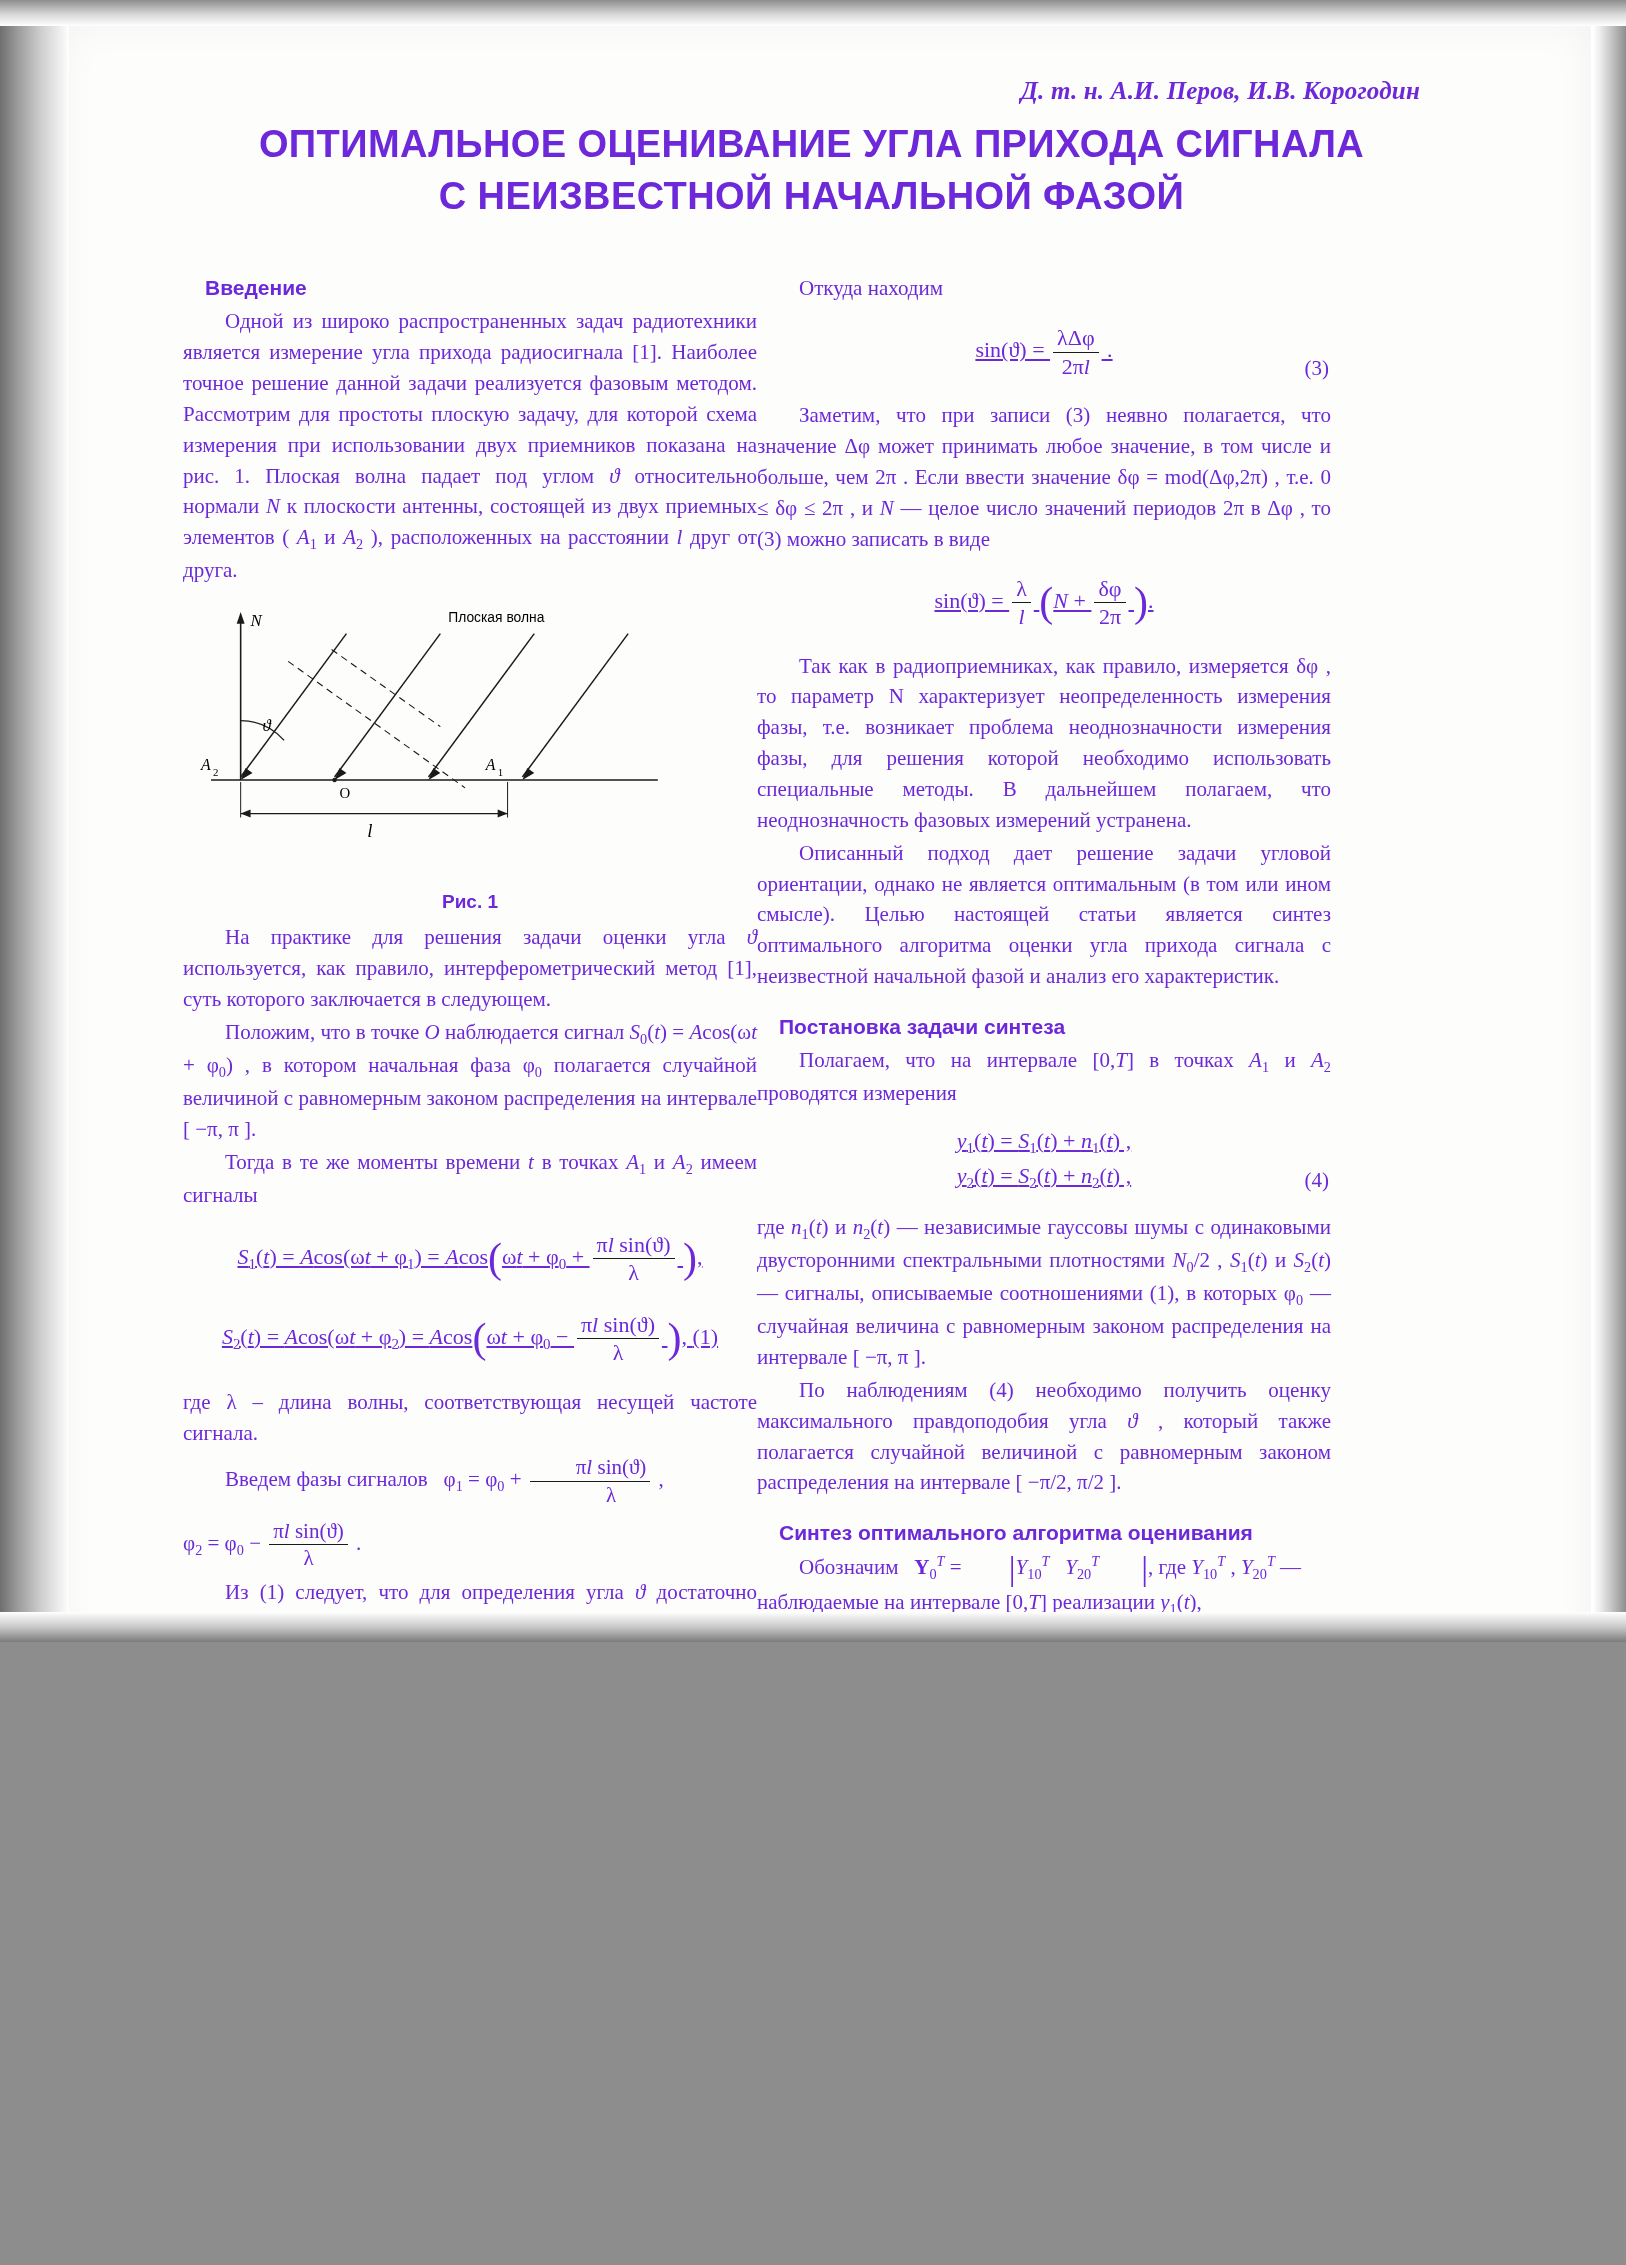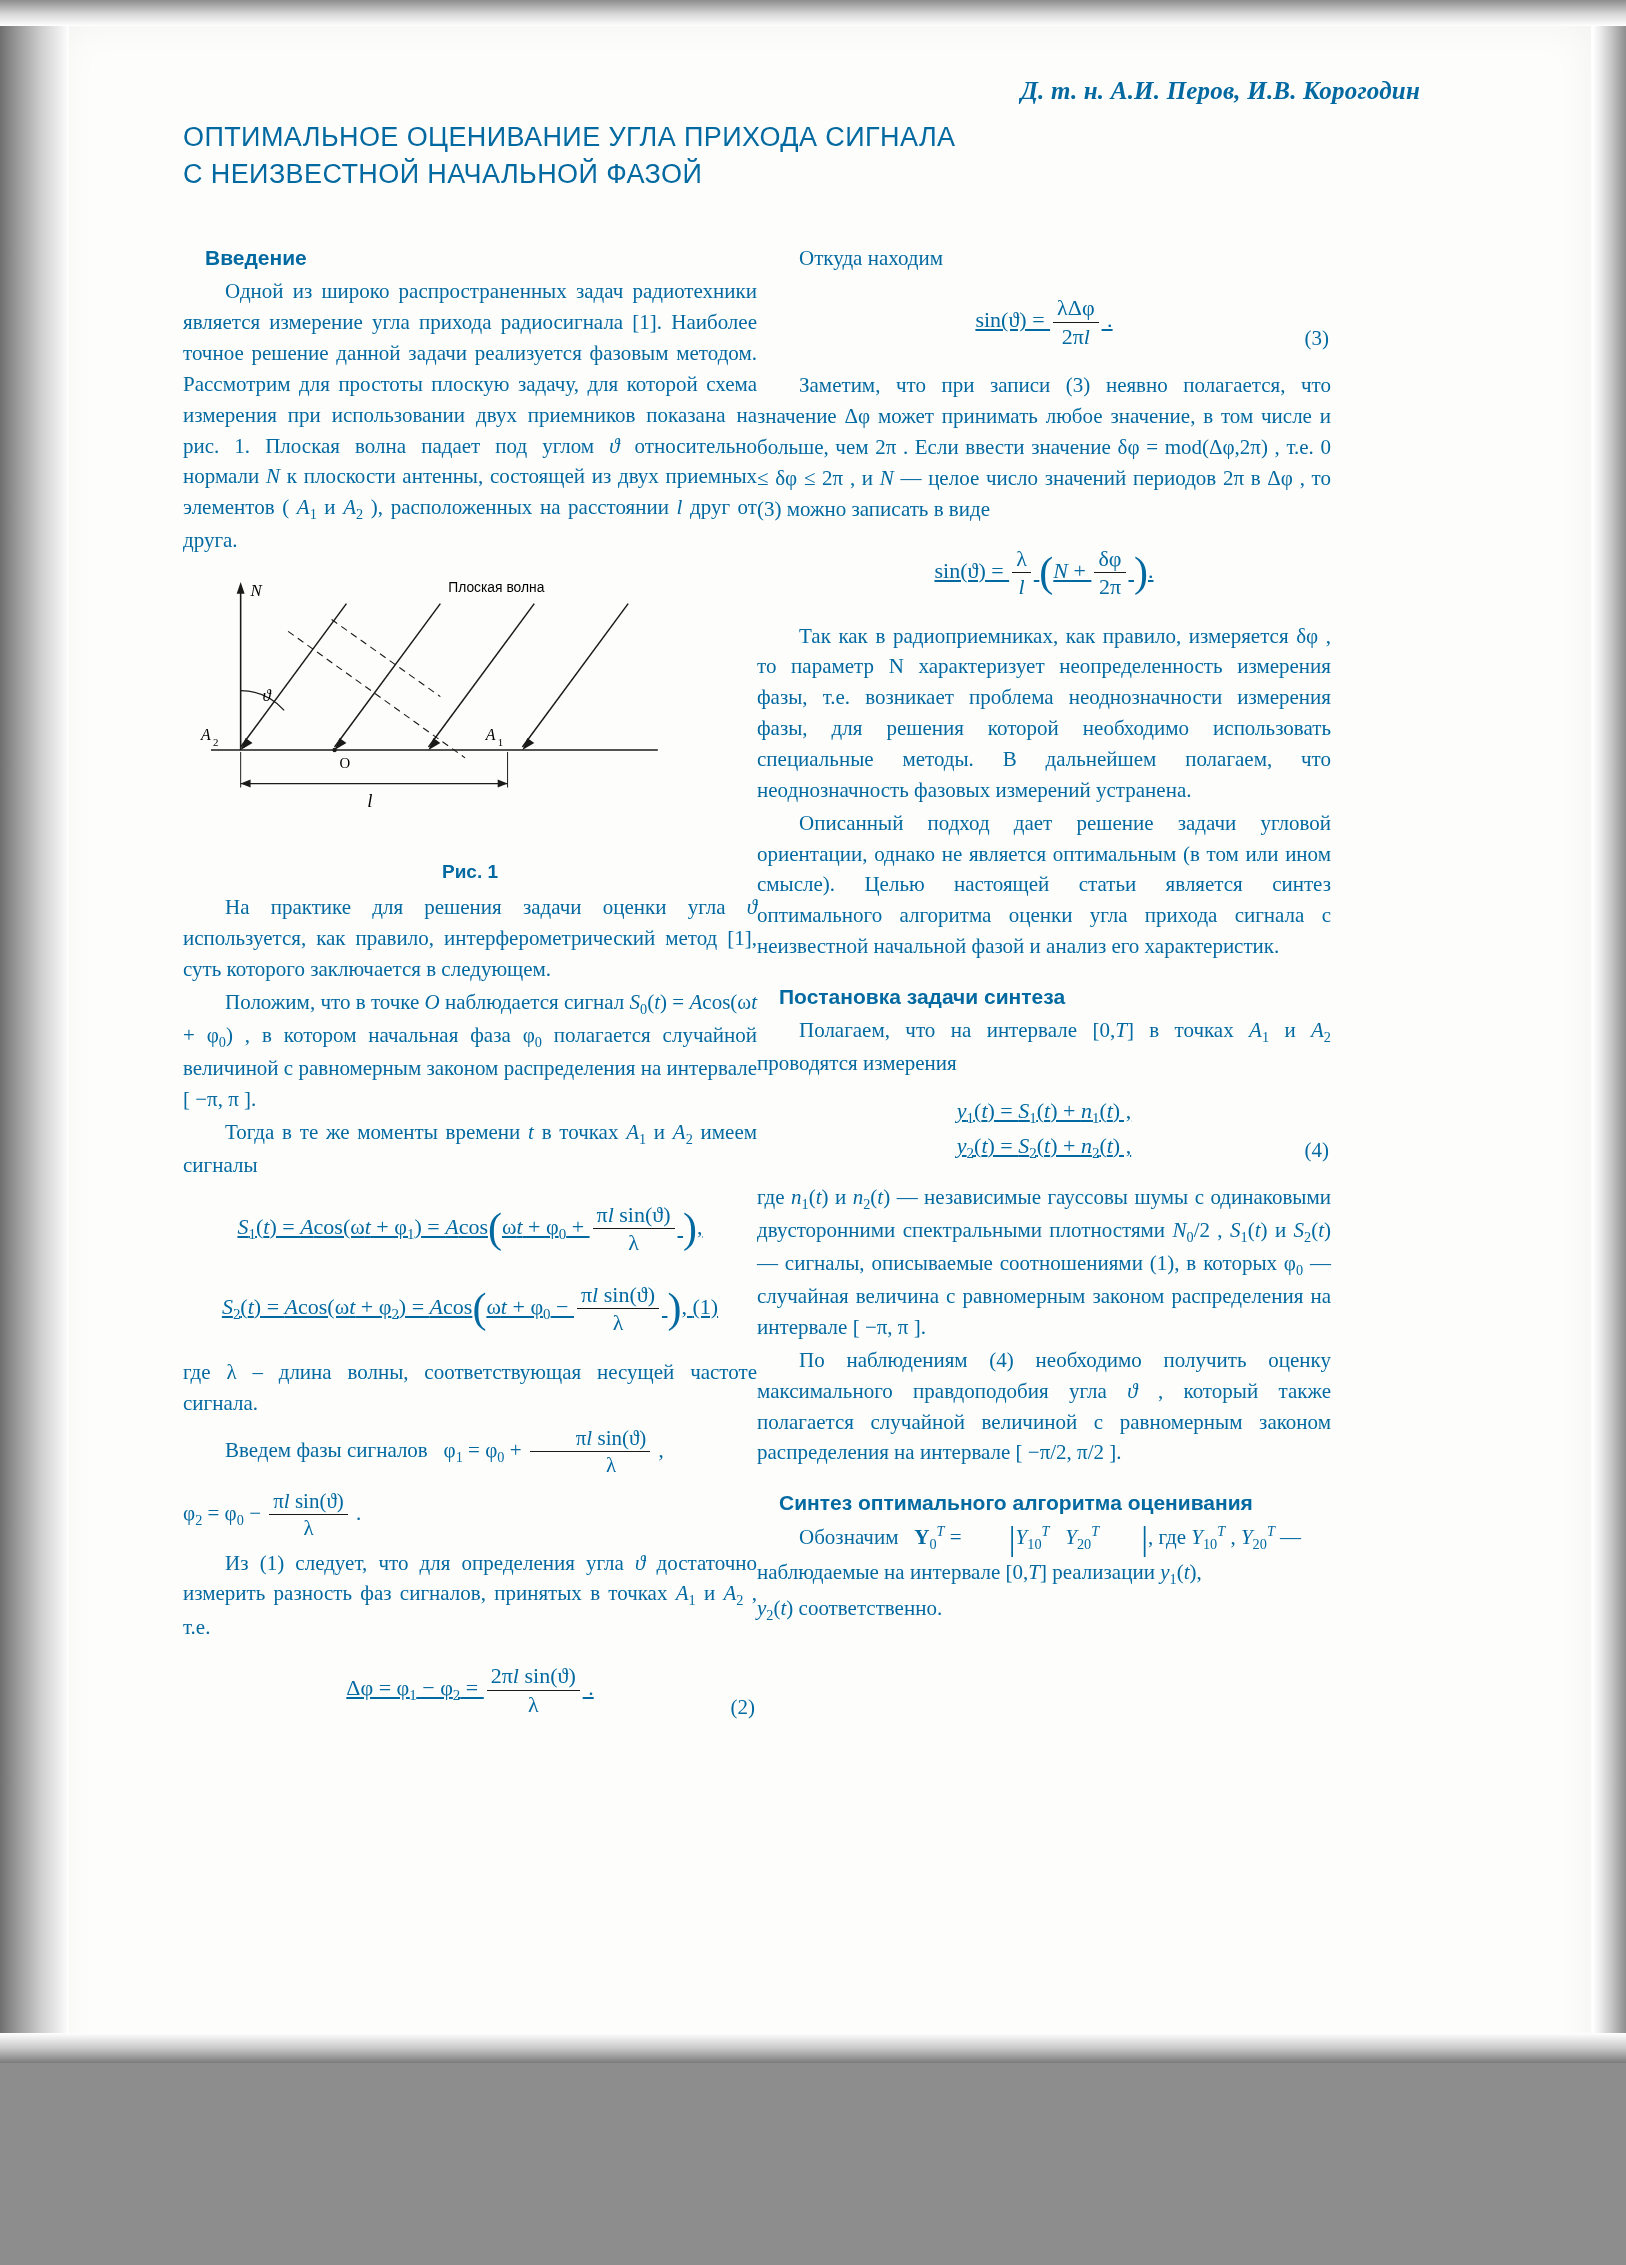--- a/index.html
+++ b/index.html
@@ -3,25 +3,25 @@
 <meta charset="utf-8">
 <style>
   html, body {
     margin: 0;
     padding: 0;
     background: #8d8d8d;
   }
   .page {
     position: relative;
     width: 1627px;
-    height: 2063px;
+    height: 1642px;
     background: #ffffff;
     overflow: hidden;
     font-family: "Liberation Serif", serif;
-    color: #0369a1;
+    color: #6d28d9;
   }
   
   .scan-shade-left {
     position: absolute;
     left: 0; top: 0;
     width: 69px; height: 2265px;
     background: linear-gradient(to right, #6f6f6f 0%, #9a9a9a 25%, #cfcfcf 60%, #f2f2f2 90%, #ffffff 100%);
     z-index: 6;
     pointer-events: none;
   }
@@ -66,24 +66,24 @@
 
   .authors {
     text-align: right;
     font-style: italic;
     font-weight: bold;
     font-size: 25px;
     letter-spacing: 0.2px;
     margin: 0 20px 14px 0;
   }
   .title {
-    text-align: left;
+    text-align: center;
     font-family: "Liberation Sans", sans-serif;
-    font-weight: normal;
-    font-size: 27px;
+    font-weight: bold;
+    font-size: 38px;
     line-height: 1.36;
     letter-spacing: 0.4px;
     margin: 0 0 51px 0;
   }
   .title .line { display: block; }
 
   .columns {
     display: flex;
   }
   .col {

